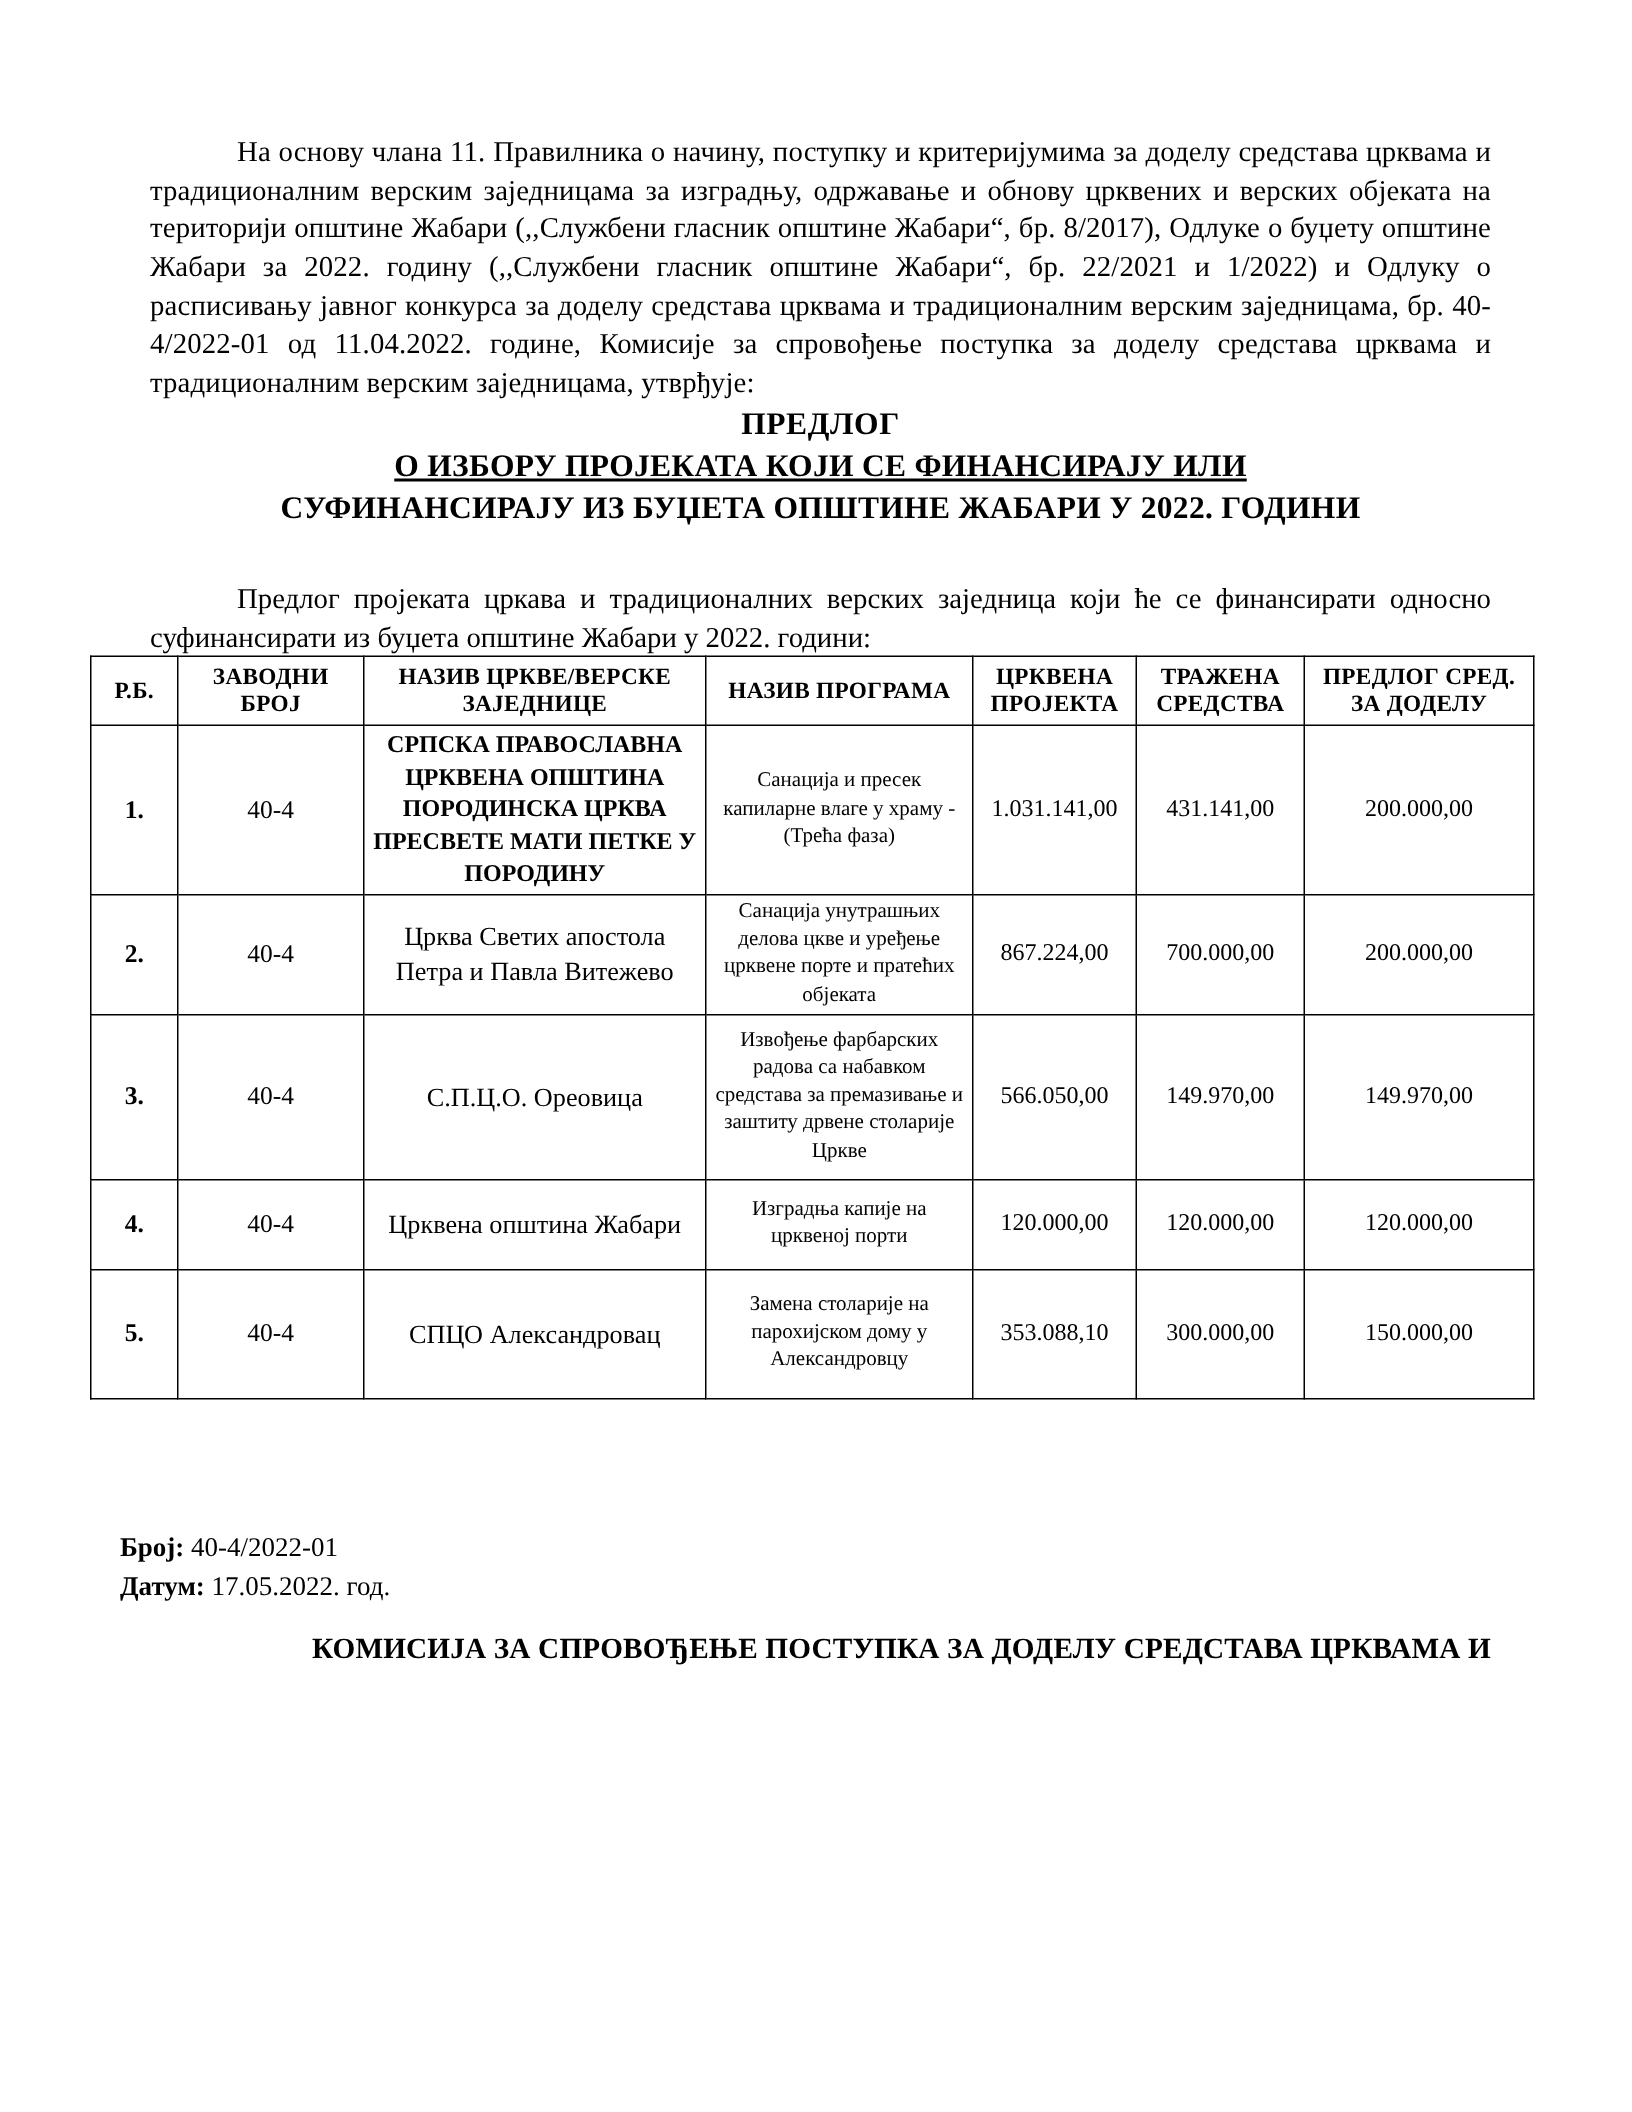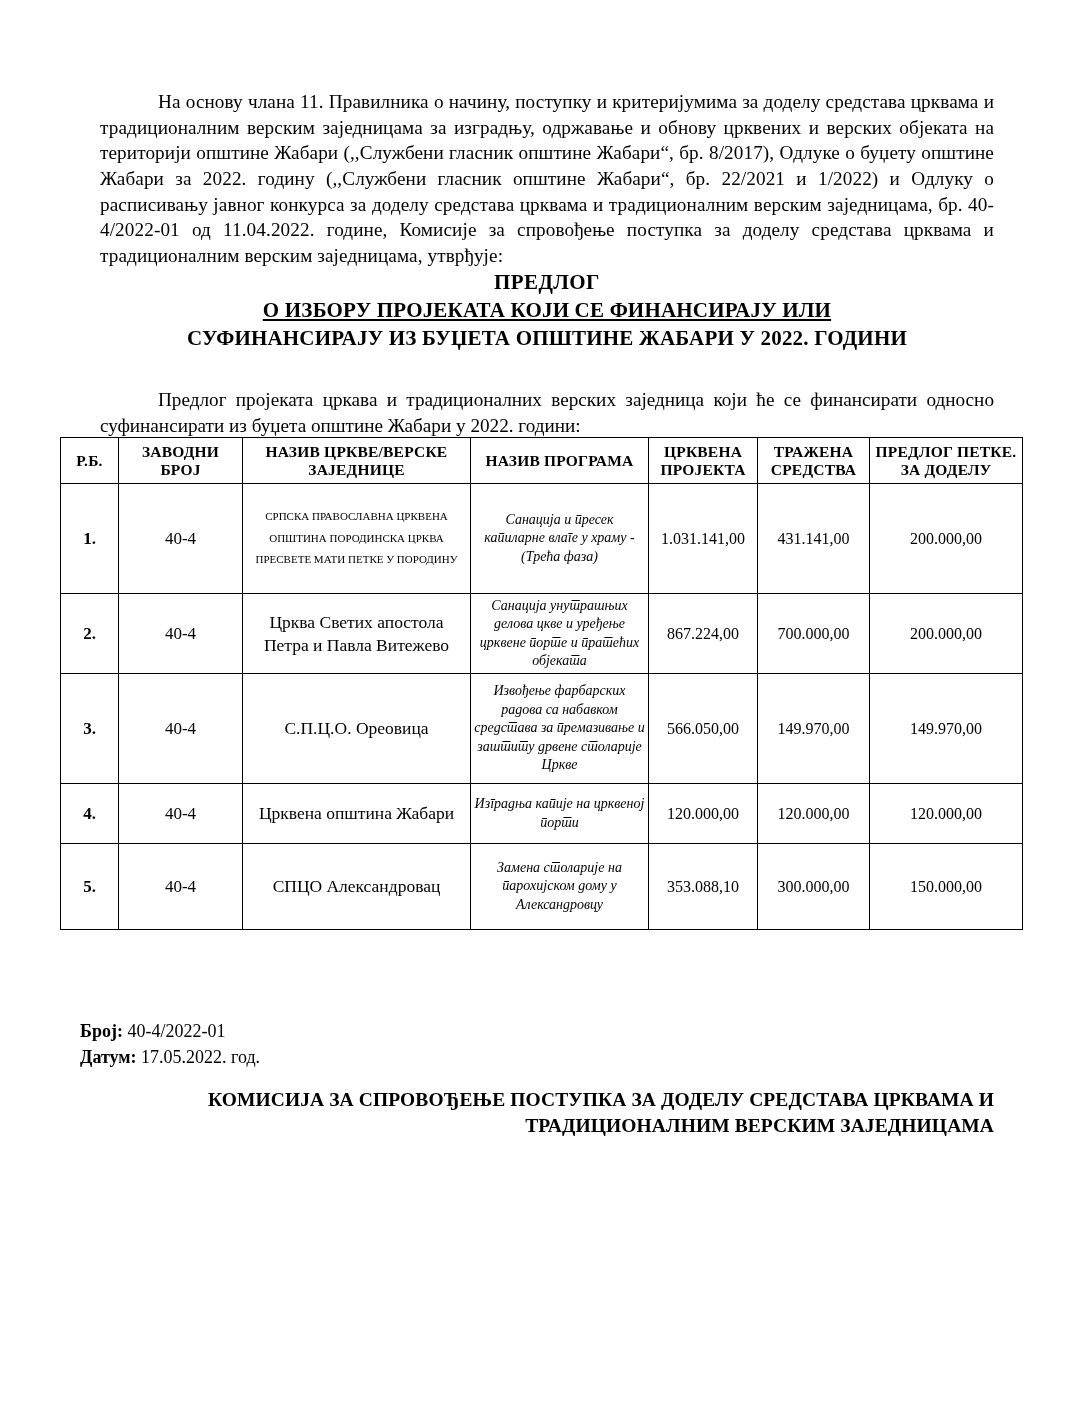--- a/index.html
+++ b/index.html
@@ -90,28 +90,27 @@
     font-weight: bold;
   }
   td.c-zav {
     font-size: 17px;
   }
   td.c-name {
     font-size: 17.5px;
     line-height: 23px;
   }
   td.c-name.caps {
-    font-weight: normal;
-    font-size: 11px;
+    font-weight: bold;
+    font-size: 16px;
     line-height: 21.5px;
   }
   td.c-prog {
     font-size: 14px;
     line-height: 18.5px;
-    font-style: italic;
   }
   td.c-num {
     font-size: 16px;
   }
   .top-align { vertical-align: top; padding-top: 6px; margin-top: 16px; }
 
   
   .docmeta {
     position: absolute;
     left: 80px;
@@ -158,21 +157,21 @@
       <col style="width:153px">
     </colgroup>
     <thead>
       <tr>
         <th><span>Р.Б.</span></th>
         <th><span>ЗАВОДНИ</span><br><span>БРОЈ</span></th>
         <th><span>НАЗИВ ЦРКВЕ/ВЕРСКЕ</span><br><span>ЗАЈЕДНИЦЕ</span></th>
         <th><span>НАЗИВ ПРОГРАМА</span></th>
         <th><span>ЦРКВЕНА</span><br><span>ПРОЈЕКТА</span></th>
         <th><span>ТРАЖЕНА</span><br><span>СРЕДСТВА</span></th>
-        <th><span>ПРЕДЛОГ ПЕТКЕ.</span><br><span>ЗА ДОДЕЛУ</span></th>
+        <th><span>ПРЕДЛОГ СРЕД.</span><br><span>ЗА ДОДЕЛУ</span></th>
       </tr>
     </thead>
     <tbody>
       <tr style="height:110px">
         <td class="c-rb">1.</td>
         <td class="c-zav">40-4</td>
         <td class="c-name caps">СРПСКА ПРАВОСЛАВНА ЦРКВЕНА ОПШТИНА ПОРОДИНСКА ЦРКВА ПРЕСВЕТЕ МАТИ ПЕТКЕ У ПОРОДИНУ</td>
         <td class="c-prog">Санација и пресек капиларне влаге у храму - (Трећа фаза)</td>
         <td class="c-num">1.031.141,00</td>
         <td class="c-num">431.141,00</td>
@@ -223,16 +222,15 @@
       <span>40-4/2022-01</span>
     </div>
     <div>
       <span class="lbl">Датум:</span>
       <span>17.05.2022. год.</span>
     </div>
   </div>
 
   <div class="signature">
     <div>КОМИСИЈА ЗА СПРОВОЂЕЊЕ ПОСТУПКА ЗА ДОДЕЛУ СРЕДСТАВА ЦРКВАМА И</div>
-    <div>ТРАДИЦИОНАЛНИМ ВЕРСКИМ ЗАЈЕДНИЦАМА</div>
   </div>
 
 </div>
 
 </body></html>

